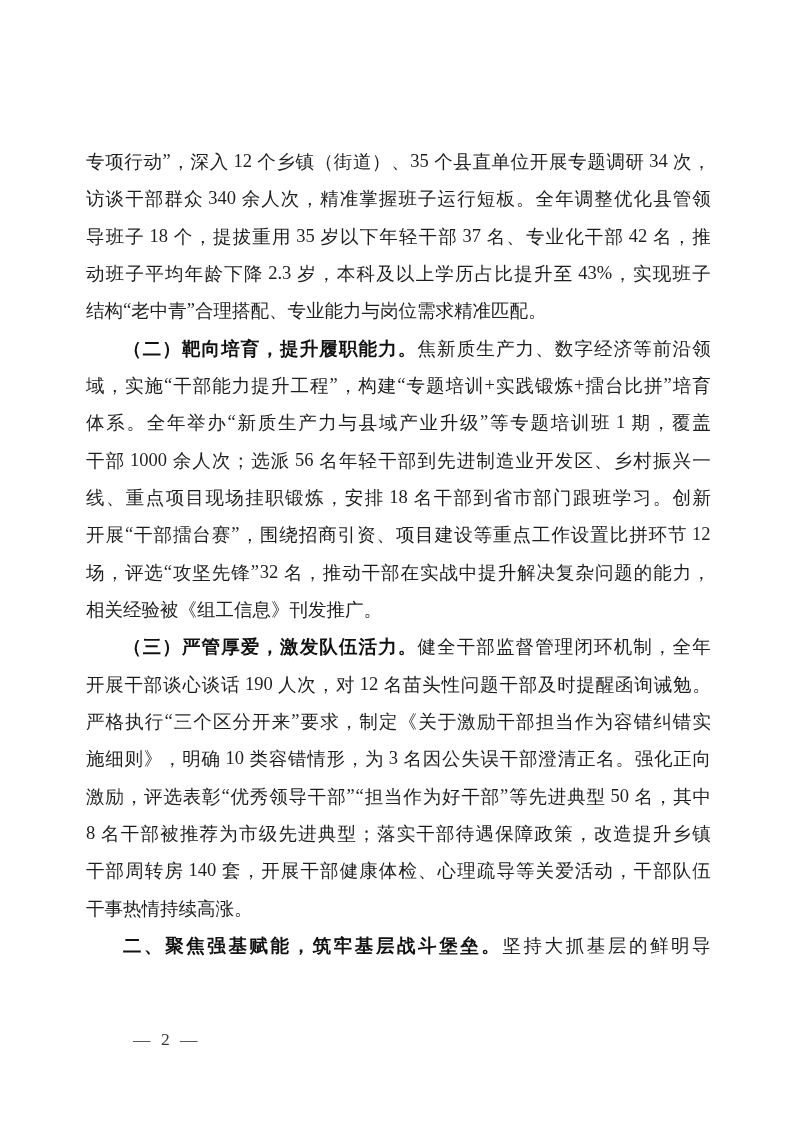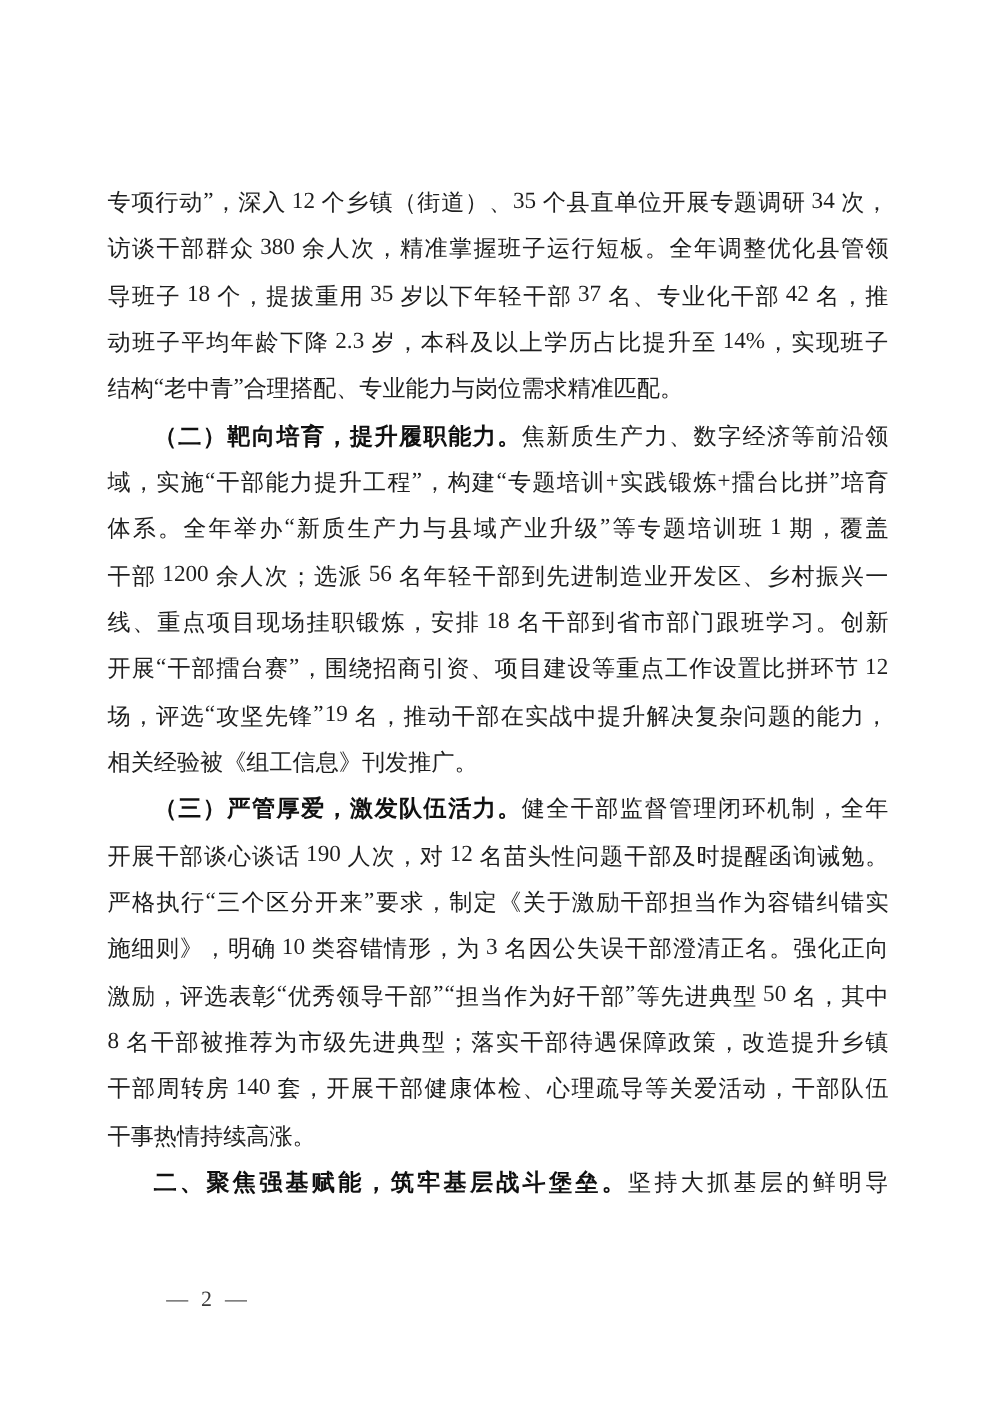--- a/index.html
+++ b/index.html
@@ -93,21 +93,21 @@
         <span class="tok">次</span>
         <span class="tok">，</span>
       </div>
       <div class="line fill">
         <span class="tok">访</span>
         <span class="tok">谈</span>
         <span class="tok">干</span>
         <span class="tok">部</span>
         <span class="tok">群</span>
         <span class="tok">众</span>
-        <span class="tok"> 380 </span>
+        <span class="tok"> 340 </span>
         <span class="tok">余</span>
         <span class="tok">人</span>
         <span class="tok">次</span>
         <span class="tok">，</span>
         <span class="tok">精</span>
         <span class="tok">准</span>
         <span class="tok">掌</span>
         <span class="tok">握</span>
         <span class="tok">班</span>
         <span class="tok">子</span>
@@ -176,21 +176,21 @@
         <span class="tok">及</span>
         <span class="tok">以</span>
         <span class="tok">上</span>
         <span class="tok">学</span>
         <span class="tok">历</span>
         <span class="tok">占</span>
         <span class="tok">比</span>
         <span class="tok">提</span>
         <span class="tok">升</span>
         <span class="tok">至</span>
-        <span class="tok"> 14%</span>
+        <span class="tok"> 43%</span>
         <span class="tok">，</span>
         <span class="tok">实</span>
         <span class="tok">现</span>
         <span class="tok">班</span>
         <span class="tok">子</span>
       </div>
       <div class="line">
         <span class="tok">结</span>
         <span class="tok">构</span>
         <span class="tok">“</span>
@@ -317,21 +317,21 @@
         <span class="tok">班</span>
         <span class="tok"> 1 </span>
         <span class="tok">期</span>
         <span class="tok">，</span>
         <span class="tok">覆</span>
         <span class="tok">盖</span>
       </div>
       <div class="line fill">
         <span class="tok">干</span>
         <span class="tok">部</span>
-        <span class="tok"> 1200 </span>
+        <span class="tok"> 1000 </span>
         <span class="tok">余</span>
         <span class="tok">人</span>
         <span class="tok">次</span>
         <span class="tok">；</span>
         <span class="tok">选</span>
         <span class="tok">派</span>
         <span class="tok"> 56 </span>
         <span class="tok">名</span>
         <span class="tok">年</span>
         <span class="tok">轻</span>
@@ -425,21 +425,21 @@
         <span class="tok">场</span>
         <span class="tok">，</span>
         <span class="tok">评</span>
         <span class="tok">选</span>
         <span class="tok">“</span>
         <span class="tok">攻</span>
         <span class="tok">坚</span>
         <span class="tok">先</span>
         <span class="tok">锋</span>
         <span class="tok">”</span>
-        <span class="tok">19 </span>
+        <span class="tok">32 </span>
         <span class="tok">名</span>
         <span class="tok">，</span>
         <span class="tok">推</span>
         <span class="tok">动</span>
         <span class="tok">干</span>
         <span class="tok">部</span>
         <span class="tok">在</span>
         <span class="tok">实</span>
         <span class="tok">战</span>
         <span class="tok">中</span>

